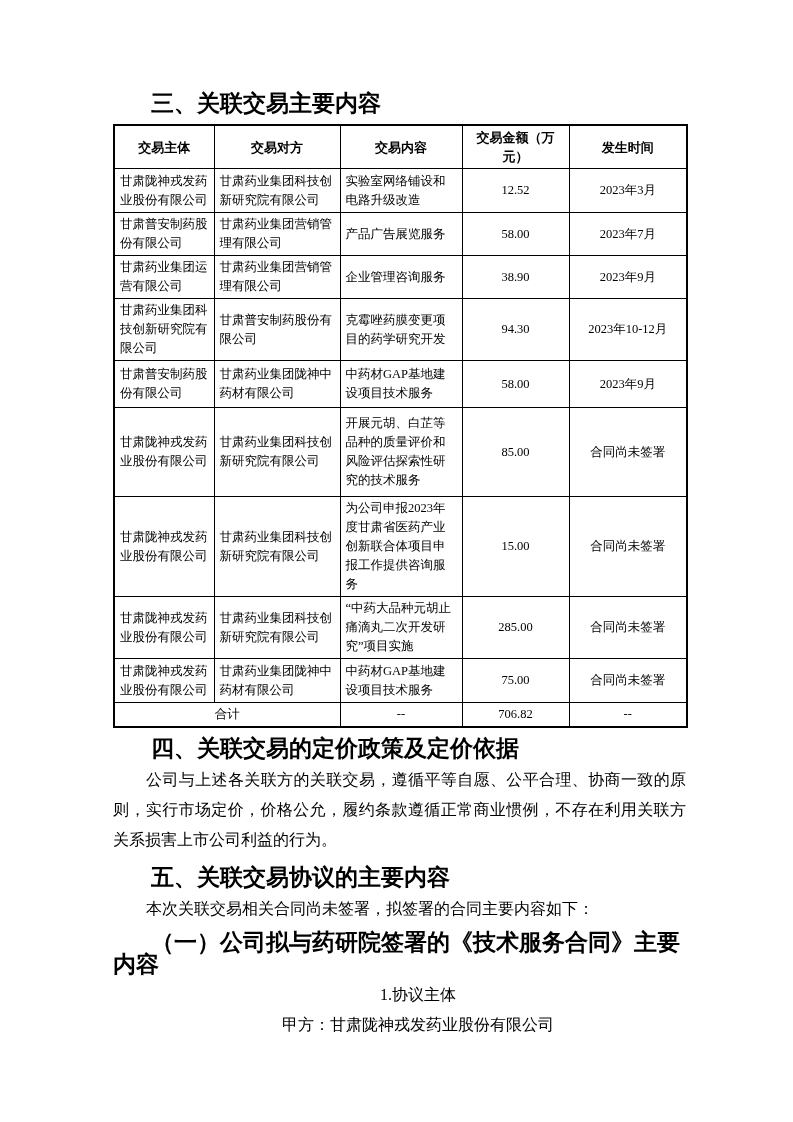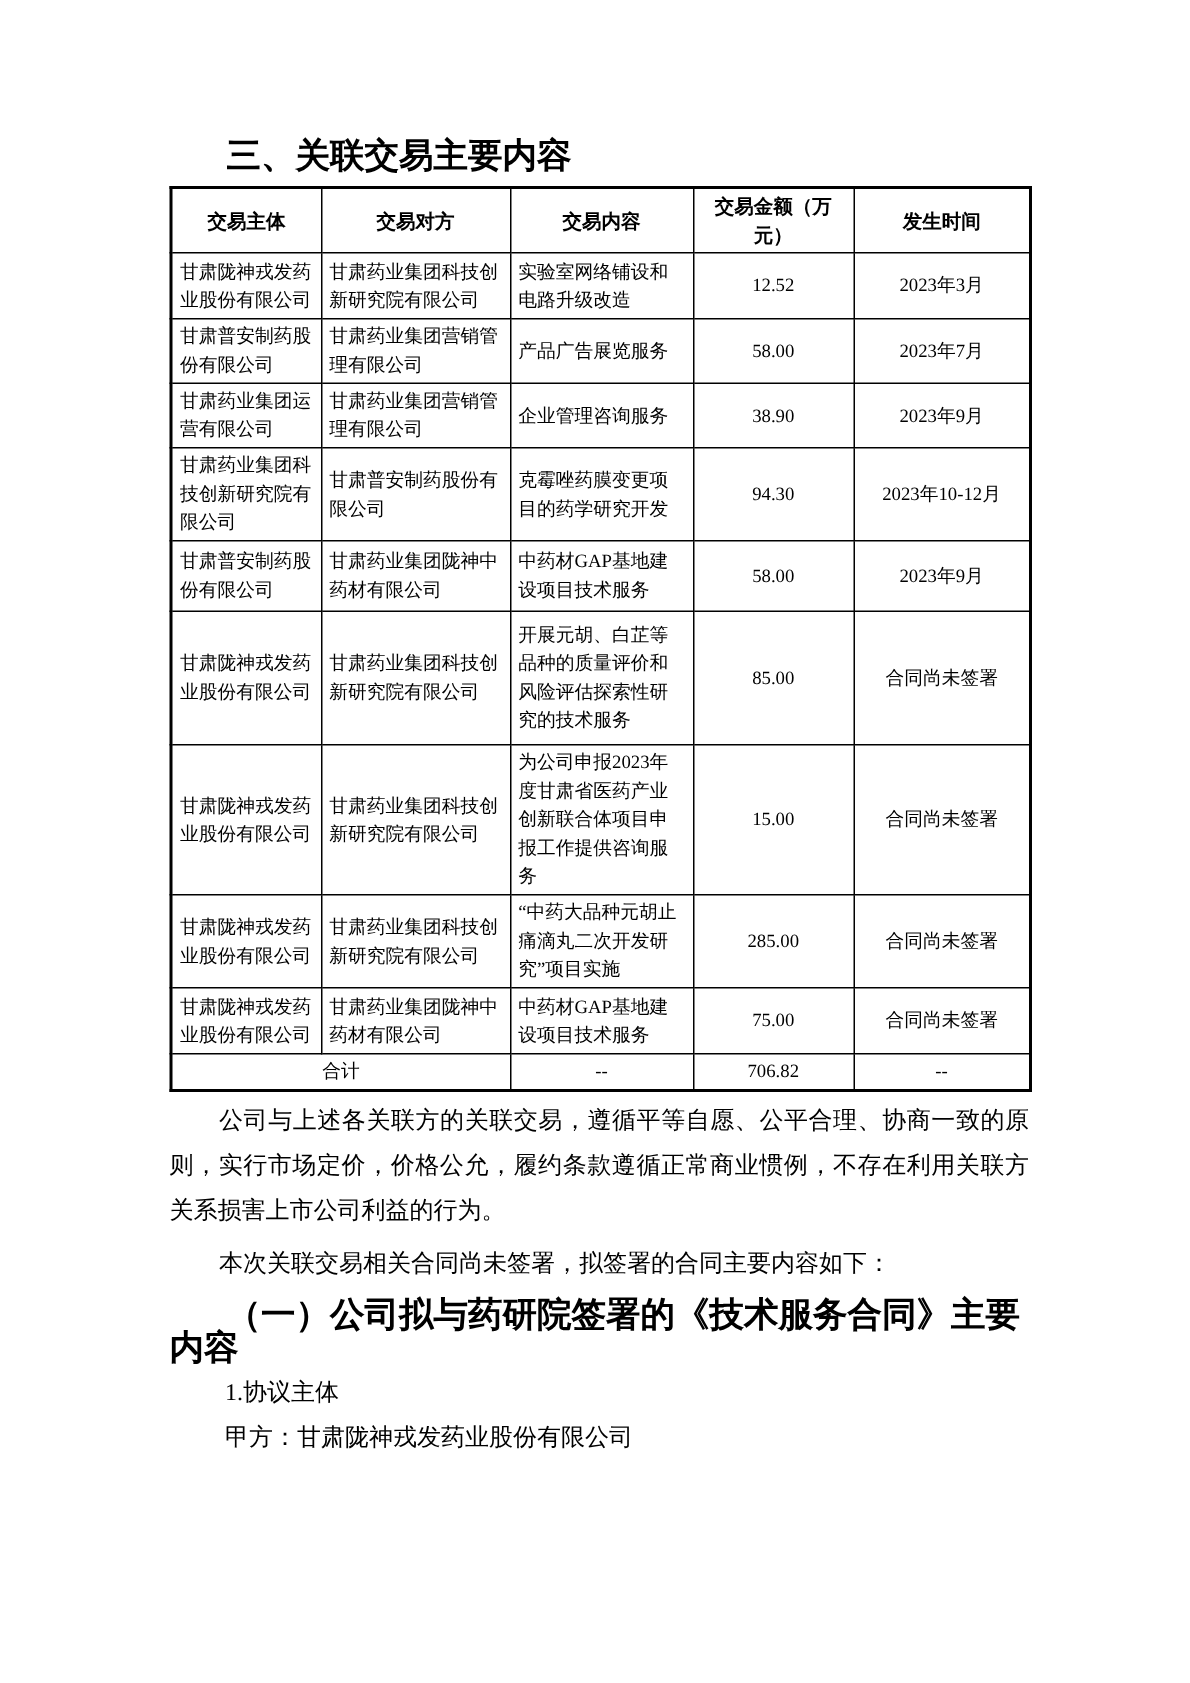--- a/index.html
+++ b/index.html
@@ -39,20 +39,21 @@
     margin:5px 0 0 0;
   }
   .h4{margin-top:10px;}
   .h5{margin-top:12px;}
   .h5-1{margin-top:8px;}
   .plain-line{
     font-size:16px;
     line-height:30px;
     text-indent:37px;
     margin:0;
+    text-align:center;
   }
   .pl-1{margin-top:4px;}
   table.rel-table{
     width:573px;
     table-layout:fixed;
     border-collapse:collapse;
     border:2px solid #000;
     margin-top:9px;
     font-size:12.5px;
     padding-left:19px;
@@ -164,23 +165,25 @@
       </tr>
       <tr style="height:23px">
         <td class="c-center" colspan="2">合计</td>
         <td class="c-center">--</td>
         <td class="c-center">706.82</td>
         <td class="c-center">--</td>
       </tr>
     </tbody>
   </table>
 
+  <p class="h-bold h4">四、关联交易的定价政策及定价依据</p>
 
   <p class="body-para-tight">公司与上述各关联方的关联交易，遵循平等自愿、公平合理、协商一致的原则，实行市场定价，价格公允，履约条款遵循正常商业惯例，不存在利用关联方关系损害上市公司利益的行为。</p>
 
+  <p class="h-bold h5">五、关联交易协议的主要内容</p>
 
   <p class="body-para-tight">本次关联交易相关合同尚未签署，拟签署的合同主要内容如下：</p>
 
   <p class="h-bold h5-1">（一）公司拟与药研院签署的《技术服务合同》主要内容</p>
 
   <p class="plain-line pl-1">1.协议主体</p>
 
   <p class="plain-line">甲方：甘肃陇神戎发药业股份有限公司</p>
 
 </div>

